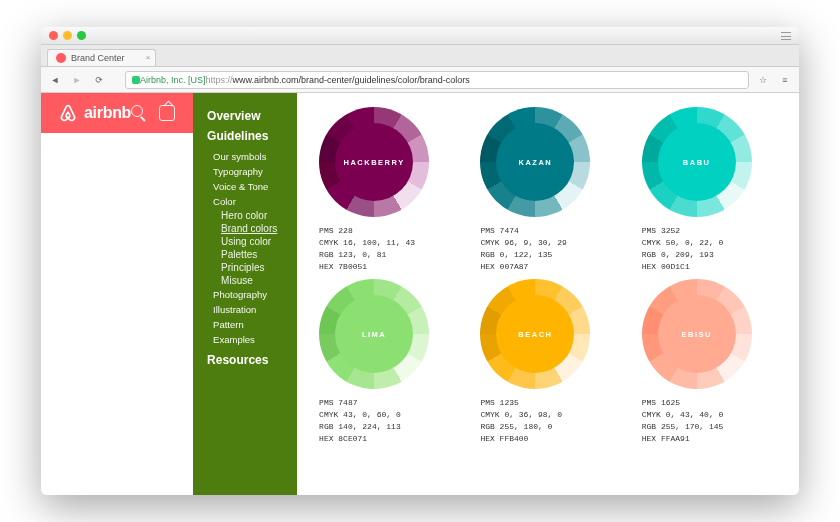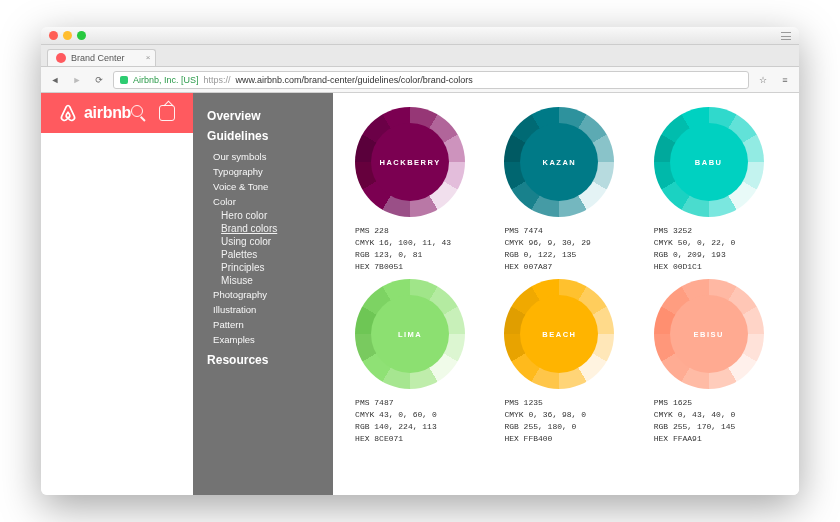--- a/index.html
+++ b/index.html
@@ -9,37 +9,37 @@
   .tl { width: 9px; height: 9px; border-radius: 50%; }
   .tl.r { background: #ff5f56; } .tl.y { background: #ffbd2e; } .tl.g { background: #27c93f; }
   .title-bar .lines { position: absolute; right: 8px; top: 5px; width: 10px; height: 8px; display:flex; flex-direction:column; justify-content:space-between;}
   .title-bar .lines span{height:1px;background:#9a9a9a;}
   .tab-strip { height: 22px; background: #e9e9e9; border-bottom: 1px solid #ccc; display: flex; align-items: flex-end; padding-left: 6px; }
   .tab { background: #f7f7f7; border: 1px solid #ccc; border-bottom: none; font-size: 9px; color: #555; padding: 3px 30px 3px 8px; border-radius: 3px 3px 0 0; display: flex; align-items: center; gap: 5px; position:relative; }
   .tab .x{position:absolute;right:4px;top:3px;font-size:8px;color:#999;}
   .tab .fav{width:10px;height:10px;border-radius:50%;background:#ff5a5f;}
   .addr-bar { height: 26px; background: #f7f7f7; border-bottom: 1px solid #d0d0d0; display: flex; align-items: center; padding: 0 6px; font-size: 9px; color: #555; gap: 6px; }
   .nav-btn { width: 16px; height: 16px; display:flex;align-items:center;justify-content:center; color:#666; }
-  .addr-field { flex: 1; height: 18px; background: #fff; border: 1px solid #ccc; border-radius: 3px; display:flex;align-items:center;padding:0 6px;gap:5px; font-size:9px; color:#333; overflow:hidden;}
+  .addr-field { flex: 1; height: 18px; background: #fff; border: 1px solid #ccc; border-radius: 3px; display:flex;align-items:center;padding:0 6px;font-size:9px; color:#333; overflow:hidden;margin-left:12px;}
   .lock{width:8px;height:8px;border-radius:2px;background:#2ecc71;}
   .secure{color:#2b9b4a;}
   .url-grey{color:#999;}
   .content { flex: 1; background: #fff; display: flex; flex-direction: row; overflow:hidden;}
   .app-header { height: 40px; background: #ff5a5f; display: flex; align-items: center; padding: 0 18px; justify-content: space-between; }
   .logo-area{display:flex;align-items:center;gap:7px;}
   .belo{width:18px;height:20px;position:relative;}
   .belo svg{width:18px;height:20px;}
   .brand-name { font-weight: 700; color: #fff; font-size: 16px; letter-spacing: -0.3px; }
   .hdr-icons{display:flex;gap:16px;}
   .hdr-icon{width:16px;height:16px;border:1.5px solid rgba(255,255,255,0.9);border-radius:3px;position:relative;}
   .hdr-icon.search{border-radius:50%;width:12px;height:12px;}
   .hdr-icon.search::after{content:"";position:absolute;width:6px;height:1.5px;background:rgba(255,255,255,0.9);bottom:-3px;right:-4px;transform:rotate(45deg);}
   .hdr-icon.share::after{content:"";position:absolute;width:6px;height:6px;border-top:1.5px solid rgba(255,255,255,0.9);border-right:1.5px solid rgba(255,255,255,0.9);top:-4px;right:2px;transform:rotate(-45deg);}
   .body-row { flex:1; display:flex; overflow:hidden;}
-  .sidebar { width: 140px; background: #737373; padding: 10px 0 10px 14px; color: #fff; font-size: 10px; overflow:hidden;}
+  .sidebar { width: 104px; background: #4d7c0f; padding: 10px 0 10px 14px; color: #fff; font-size: 10px; overflow:hidden;}
   .sb-h{font-weight:700;font-size:12px;margin:6px 0 6px 0;}
   .sb-i{font-size:9.5px;padding:2px 0 2px 6px;opacity:0.95;cursor:pointer;}
   .sb-ii{font-size:10px;padding:1px 0 1px 14px;opacity:0.9;cursor:pointer;}
   .sb-ii.active{text-decoration:underline;}
   .main { flex:1; background:#fff; padding: 14px 8px 10px 22px; overflow:hidden; }
   .swatch-grid{display:grid;grid-template-columns:repeat(3,1fr);column-gap:12px;row-gap:6px;}
   .swatch{display:flex;flex-direction:column;}
   .wheel{width:110px;height:110px;border-radius:50%;position:relative;margin-bottom:8px;}
   .wheel .core{position:absolute;top:16px;left:16px;right:16px;bottom:16px;border-radius:50%;display:flex;align-items:center;justify-content:center;color:#fff;font-size:7.5px;font-weight:700;letter-spacing:1.5px;}
   .specs{font-size:8px;line-height:1.5;font-family:Liberation Mono, monospace;color:#333;}

